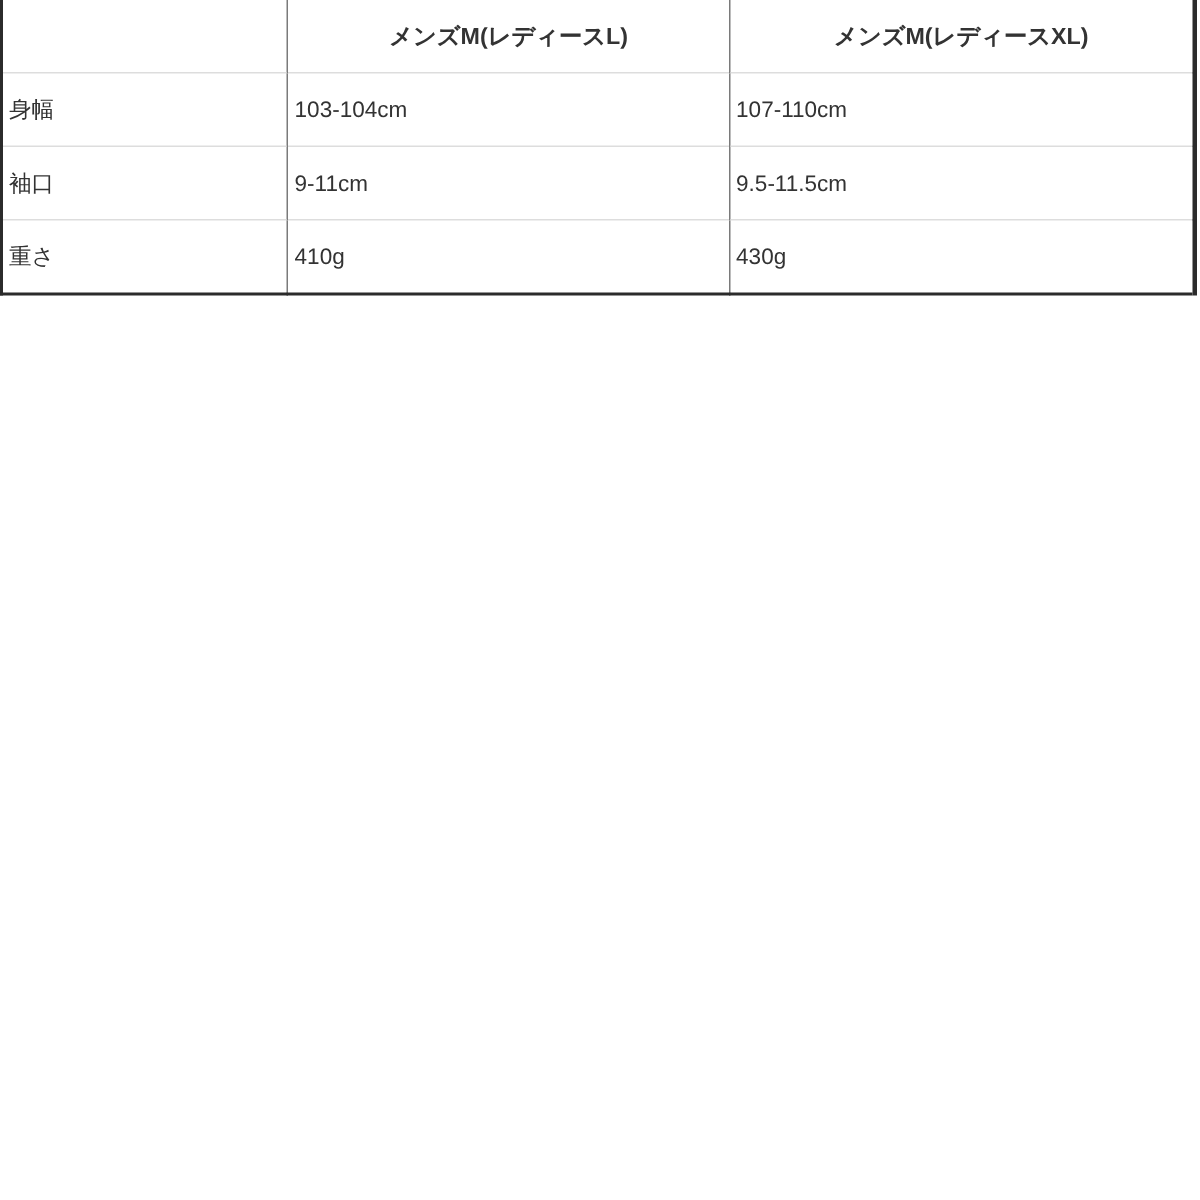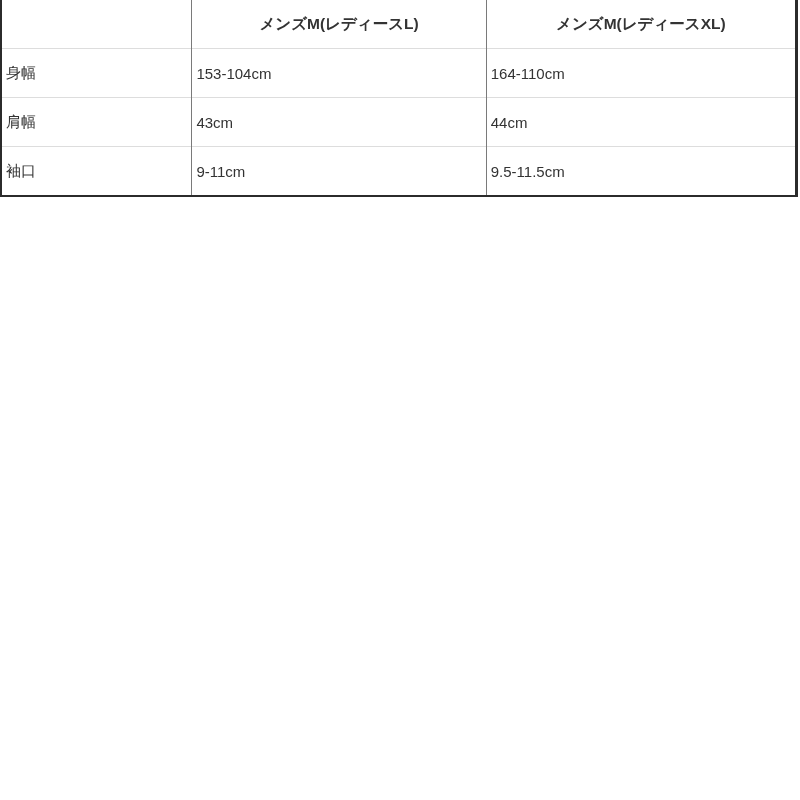--- a/index.html
+++ b/index.html
@@ -71,28 +71,28 @@
     <thead>
       <tr>
         <th></th>
         <th>メンズM(レディースL)</th>
         <th>メンズM(レディースXL)</th>
       </tr>
     </thead>
     <tbody>
       <tr>
         <td>身幅</td>
-        <td>153-104cm</td>
-        <td>164-110cm</td>
-      </tr>
-      <tr>
-        <td>肩幅</td>
-        <td>43cm</td>
-        <td>44cm</td>
+        <td>103-104cm</td>
+        <td>107-110cm</td>
       </tr>
       <tr>
         <td>袖口</td>
         <td>9-11cm</td>
         <td>9.5-11.5cm</td>
       </tr>
+      <tr>
+        <td>重さ</td>
+        <td>410g</td>
+        <td>430g</td>
+      </tr>
     </tbody>
   </table>
 </div>
 
 </body></html>

